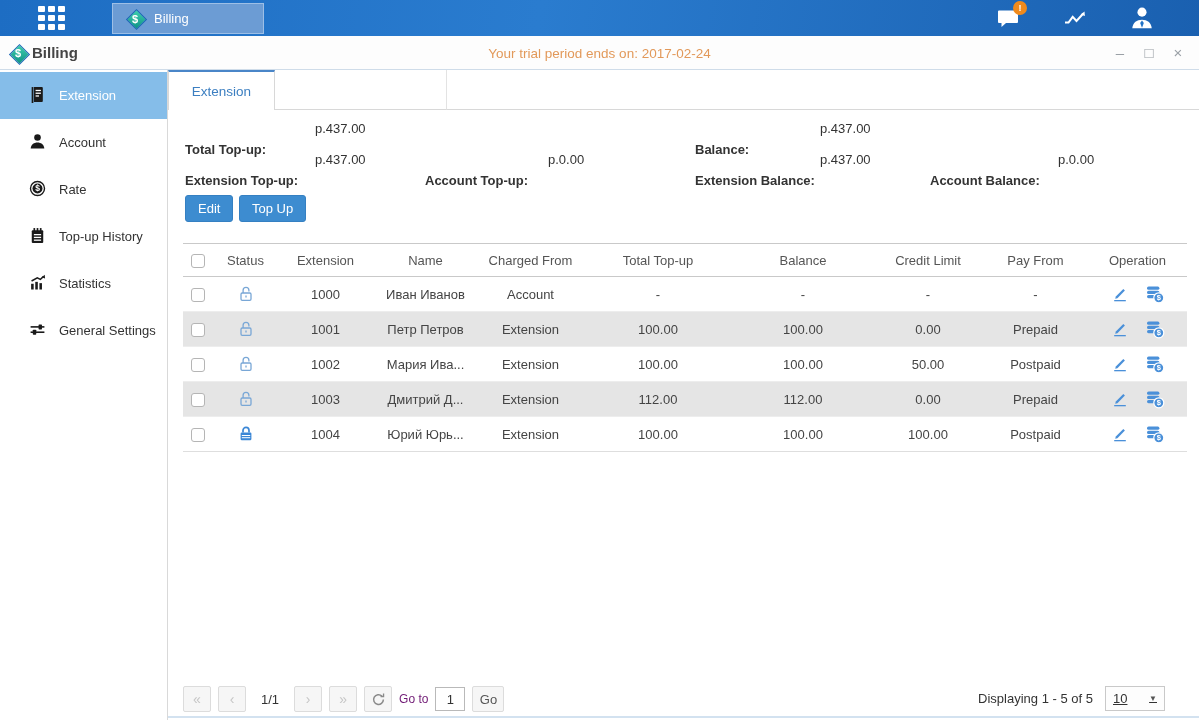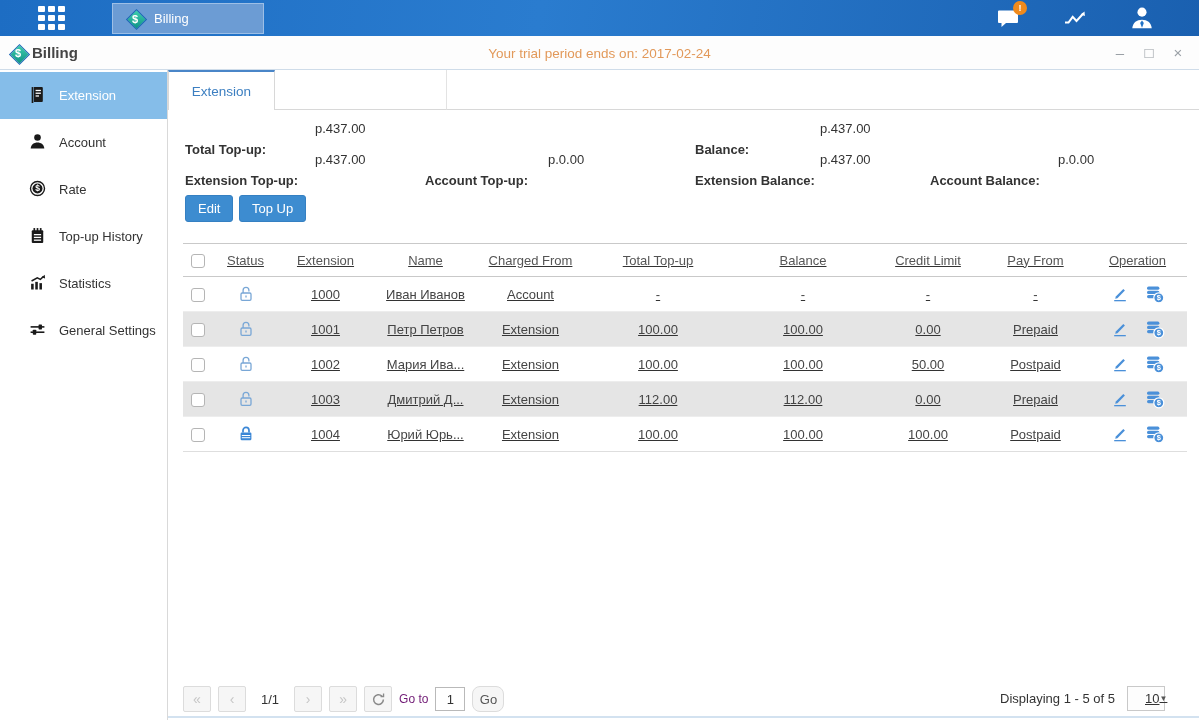--- a/index.html
+++ b/index.html
@@ -60,21 +60,21 @@
   .tab-rest { flex:1; height:40px; border-bottom:1px solid #d8d8d8; }
 
   .sum-label { position:absolute; font-size:13px; font-weight:bold; color:#333; white-space:nowrap;margin-top:21px; }
   .sum-value { position:absolute; font-size:13px; color:#333; white-space:nowrap; }
 
   .btn { position:absolute; height:27px; background:#3d8cd0; color:#fff; border:1px solid #3580c2;
     border-radius:3px; font-size:13px; font-family:inherit; cursor:pointer; padding:0 12px; }
 
   
   table { position:absolute; left:15px; top:173px; width:1004px; border-collapse:collapse;
-    table-layout:fixed;text-decoration:underline; }
+    table-layout:fixed; }
   thead th { height:33px; border-top:1px solid #c9c9c9; border-bottom:1px solid #c9c9c9;
     font-size:13px; font-weight:normal; color:#555; text-align:center; }
   tbody td { height:35px; font-size:13px; color:#444; text-align:center;
     border-bottom:1px solid #ededed; white-space:nowrap; overflow:hidden; }
   tbody tr.stripe { background:#e5e5e5; }
   tbody tr:last-child td { border-bottom:1px solid #dedede; }
   .checkbox { display:inline-block; width:14px; height:14px; border:1px solid #b5b5b5;
     border-radius:3px; background:#fff; vertical-align:middle; cursor:pointer; }
   .lock { display:inline-block; width:18px; height:18px; vertical-align:middle; cursor:pointer; }
   .lock svg.closed { display:none; }
@@ -84,26 +84,26 @@
 
   
   .pager { position:absolute; left:15px; top:616px; display:flex; align-items:center; gap:7px; }
   .pbtn { width:28px; height:26px; border:1px solid #dcdcdc; background:#f6f6f6; border-radius:2px;
     display:flex; align-items:center; justify-content:center; color:#c6c6c6; font-size:14px;
     cursor:pointer; }
   .page-ind { font-size:13px; color:#333; margin:0 8px; }
   .goto-label { font-size:12px; color:#701a75; }
   .goto-input { width:30px; height:24px; border:1px solid #b9b9b9; font-size:13px; color:#333;
     text-align:center; font-family:inherit; }
-  .gobtn { width:32px; height:26px; border:1px solid #dcdcdc; background:#f6f6f6; border-radius:8px;
+  .gobtn { width:32px; height:26px; border:1px solid #dcdcdc; background:#f6f6f6; border-radius:2px;
     font-size:13px; color:#555; font-family:inherit; cursor:pointer; }
   .pager-right { position:absolute; right:34px; top:616px; display:flex; align-items:center; gap:12px; }
   .displaying { font-size:13px; color:#333; }
-  .pagesize { width:38px; height:25px; border:1px solid #c9c9c9; background:#fdfdfd; display:flex;
-    align-items:center; justify-content:space-between; padding:0 17px; font-size:13px; color:#333;
+  .pagesize { width:60px; height:25px; border:1px solid #c9c9c9; background:#fdfdfd; display:flex;
+    align-items:center; justify-content:space-between; padding:0 7px; font-size:13px; color:#333;
     cursor:pointer;text-decoration:underline; }
   .pagesize .caret { font-size:8px; color:#555; }
   .bottom-line { position:absolute; left:168px; top:716px; width:1031px; height:2px; background:#d3e2f0; }
 </style>
 </head>
 <body>
 
 <div class="app">
 
   <div class="topbar">

